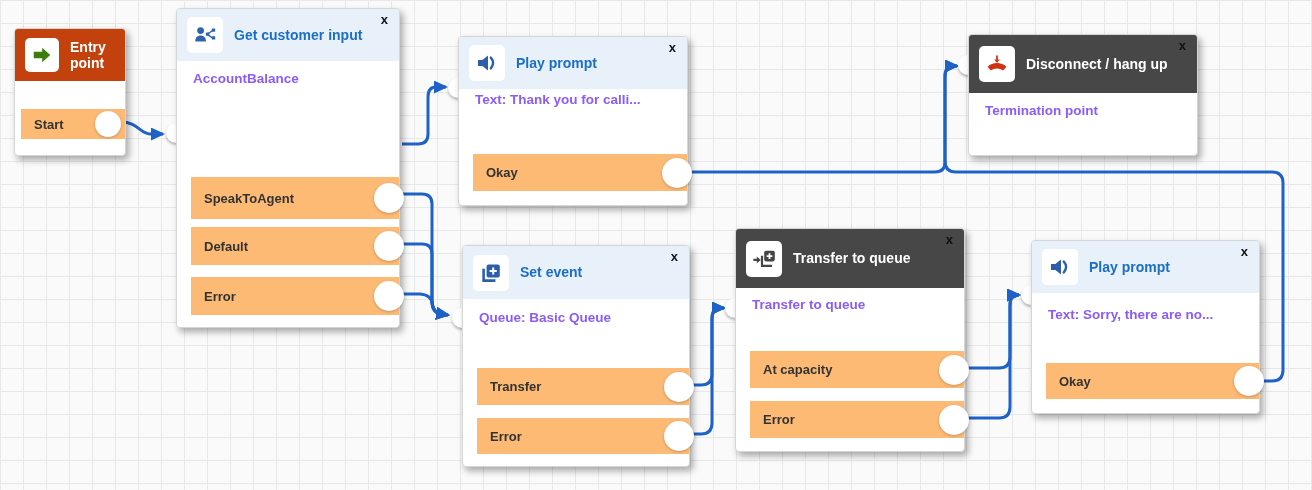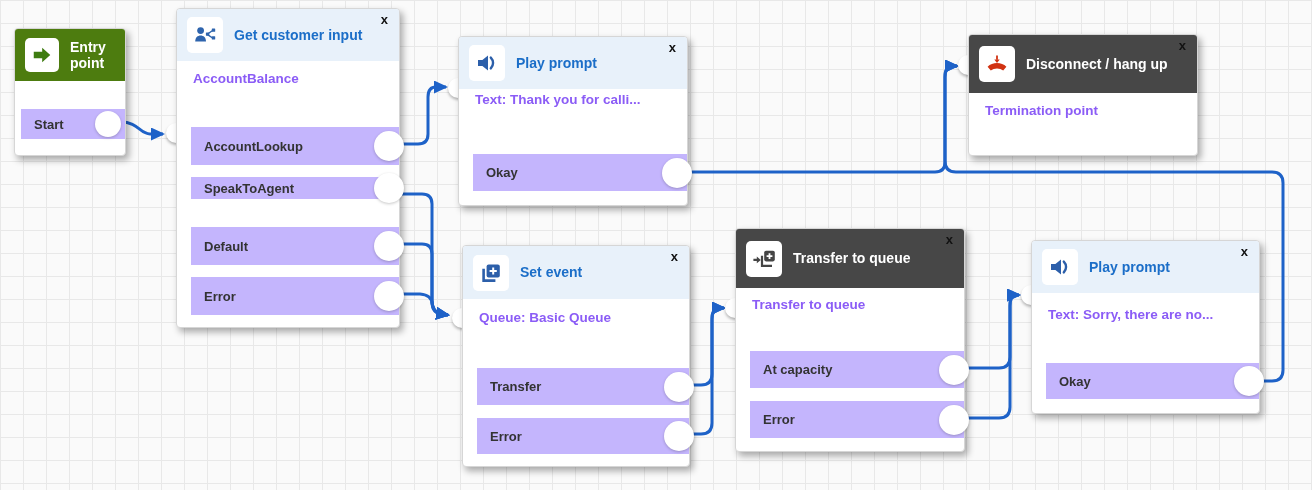--- a/index.html
+++ b/index.html
@@ -14,32 +14,32 @@
   }
   .wires{position:absolute;left:0;top:0;z-index:1;}
   .port-in{position:absolute;width:20px;height:20px;border-radius:50%;background:#fff;
     box-shadow:0 2px 3px rgba(0,0,0,.28);z-index:2;}
   .block{position:absolute;background:#fff;border:1px solid #d6d6d6;border-radius:4px;
     box-shadow:3px 4px 7px rgba(0,0,0,.33);z-index:3;}
   .hdr{position:relative;display:flex;align-items:center;border-radius:3px 3px 0 0;
     padding:0 26px 0 10px;box-sizing:border-box;}
   .hdr-light{background:#e8f1fa;}
   .hdr-dark{background:#474747;}
-  .hdr-green{background:#4d7c0f;}
+  .hdr-green{background:#c2410c;}
   .icon-tile{width:36px;height:36px;background:#fff;border-radius:5px;flex:0 0 auto;
     display:flex;align-items:center;justify-content:center;}
   .icon-tile.small{width:34px;height:34px;}
   .title{margin-left:11px;font-weight:700;font-size:14px;line-height:1.15;}
   .t-blue{color:#1b6ec8;text-align:right;}
   .t-white{color:#fff;}
   .close{position:absolute;top:4px;right:11px;font-weight:800;font-size:13px;color:#121212;
     line-height:1;cursor:default;}
   .desc{position:absolute;left:16px;font-size:13.5px;font-weight:700;color:#8b5cf6;
     white-space:nowrap;}
-  .orow{position:absolute;left:14px;right:0;background:#c4b5fd;display:flex;align-items:center;}
+  .orow{position:absolute;left:14px;right:0;background:#fdba74;display:flex;align-items:center;}
   .olabel{margin-left:13px;font-size:13px;font-weight:700;color:#333;}
   .oport{position:absolute;right:-5px;top:50%;transform:translateY(-50%);
     width:30px;height:30px;border-radius:50%;background:#fff;
     box-shadow:0 1px 3px rgba(0,0,0,.22);}
   .oport.sm{width:26px;height:26px;right:4px;}
 </style>
 </head>
 <body>
 
 <div id="canvas">
@@ -96,25 +96,21 @@
           <path d="M14.6 11l5-3.5M14.6 11.6l5 3.4" stroke="#2e64ad" stroke-width="1.5" fill="none"></path>
           <rect x="18.8" y="5.4" width="3.4" height="3.4" rx=".6" fill="#2e64ad"></rect>
           <rect x="18.8" y="13.2" width="3.4" height="3.4" rx=".6" fill="#2e64ad"></rect>
           <rect x="12.9" y="9.4" width="3.4" height="3.4" rx=".6" fill="#2e64ad"></rect>
         </svg>
       </span>
       <span class="title t-blue">Get customer input</span>
       <span class="close">x</span>
     </div>
     <div class="desc" style="top:62px">AccountBalance</div>
-    <div class="orow" style="top:118px;height:38px">
-      <span class="olabel">AccountLookup</span>
-      <span class="oport"></span>
-    </div>
-    <div class="orow" style="top:168px;height:22px">
+    <div class="orow" style="top:168px;height:42px">
       <span class="olabel">SpeakToAgent</span>
       <span class="oport"></span>
     </div>
     <div class="orow" style="top:218px;height:38px">
       <span class="olabel">Default</span>
       <span class="oport"></span>
     </div>
     <div class="orow" style="top:268px;height:38px">
       <span class="olabel">Error</span>
       <span class="oport"></span>

